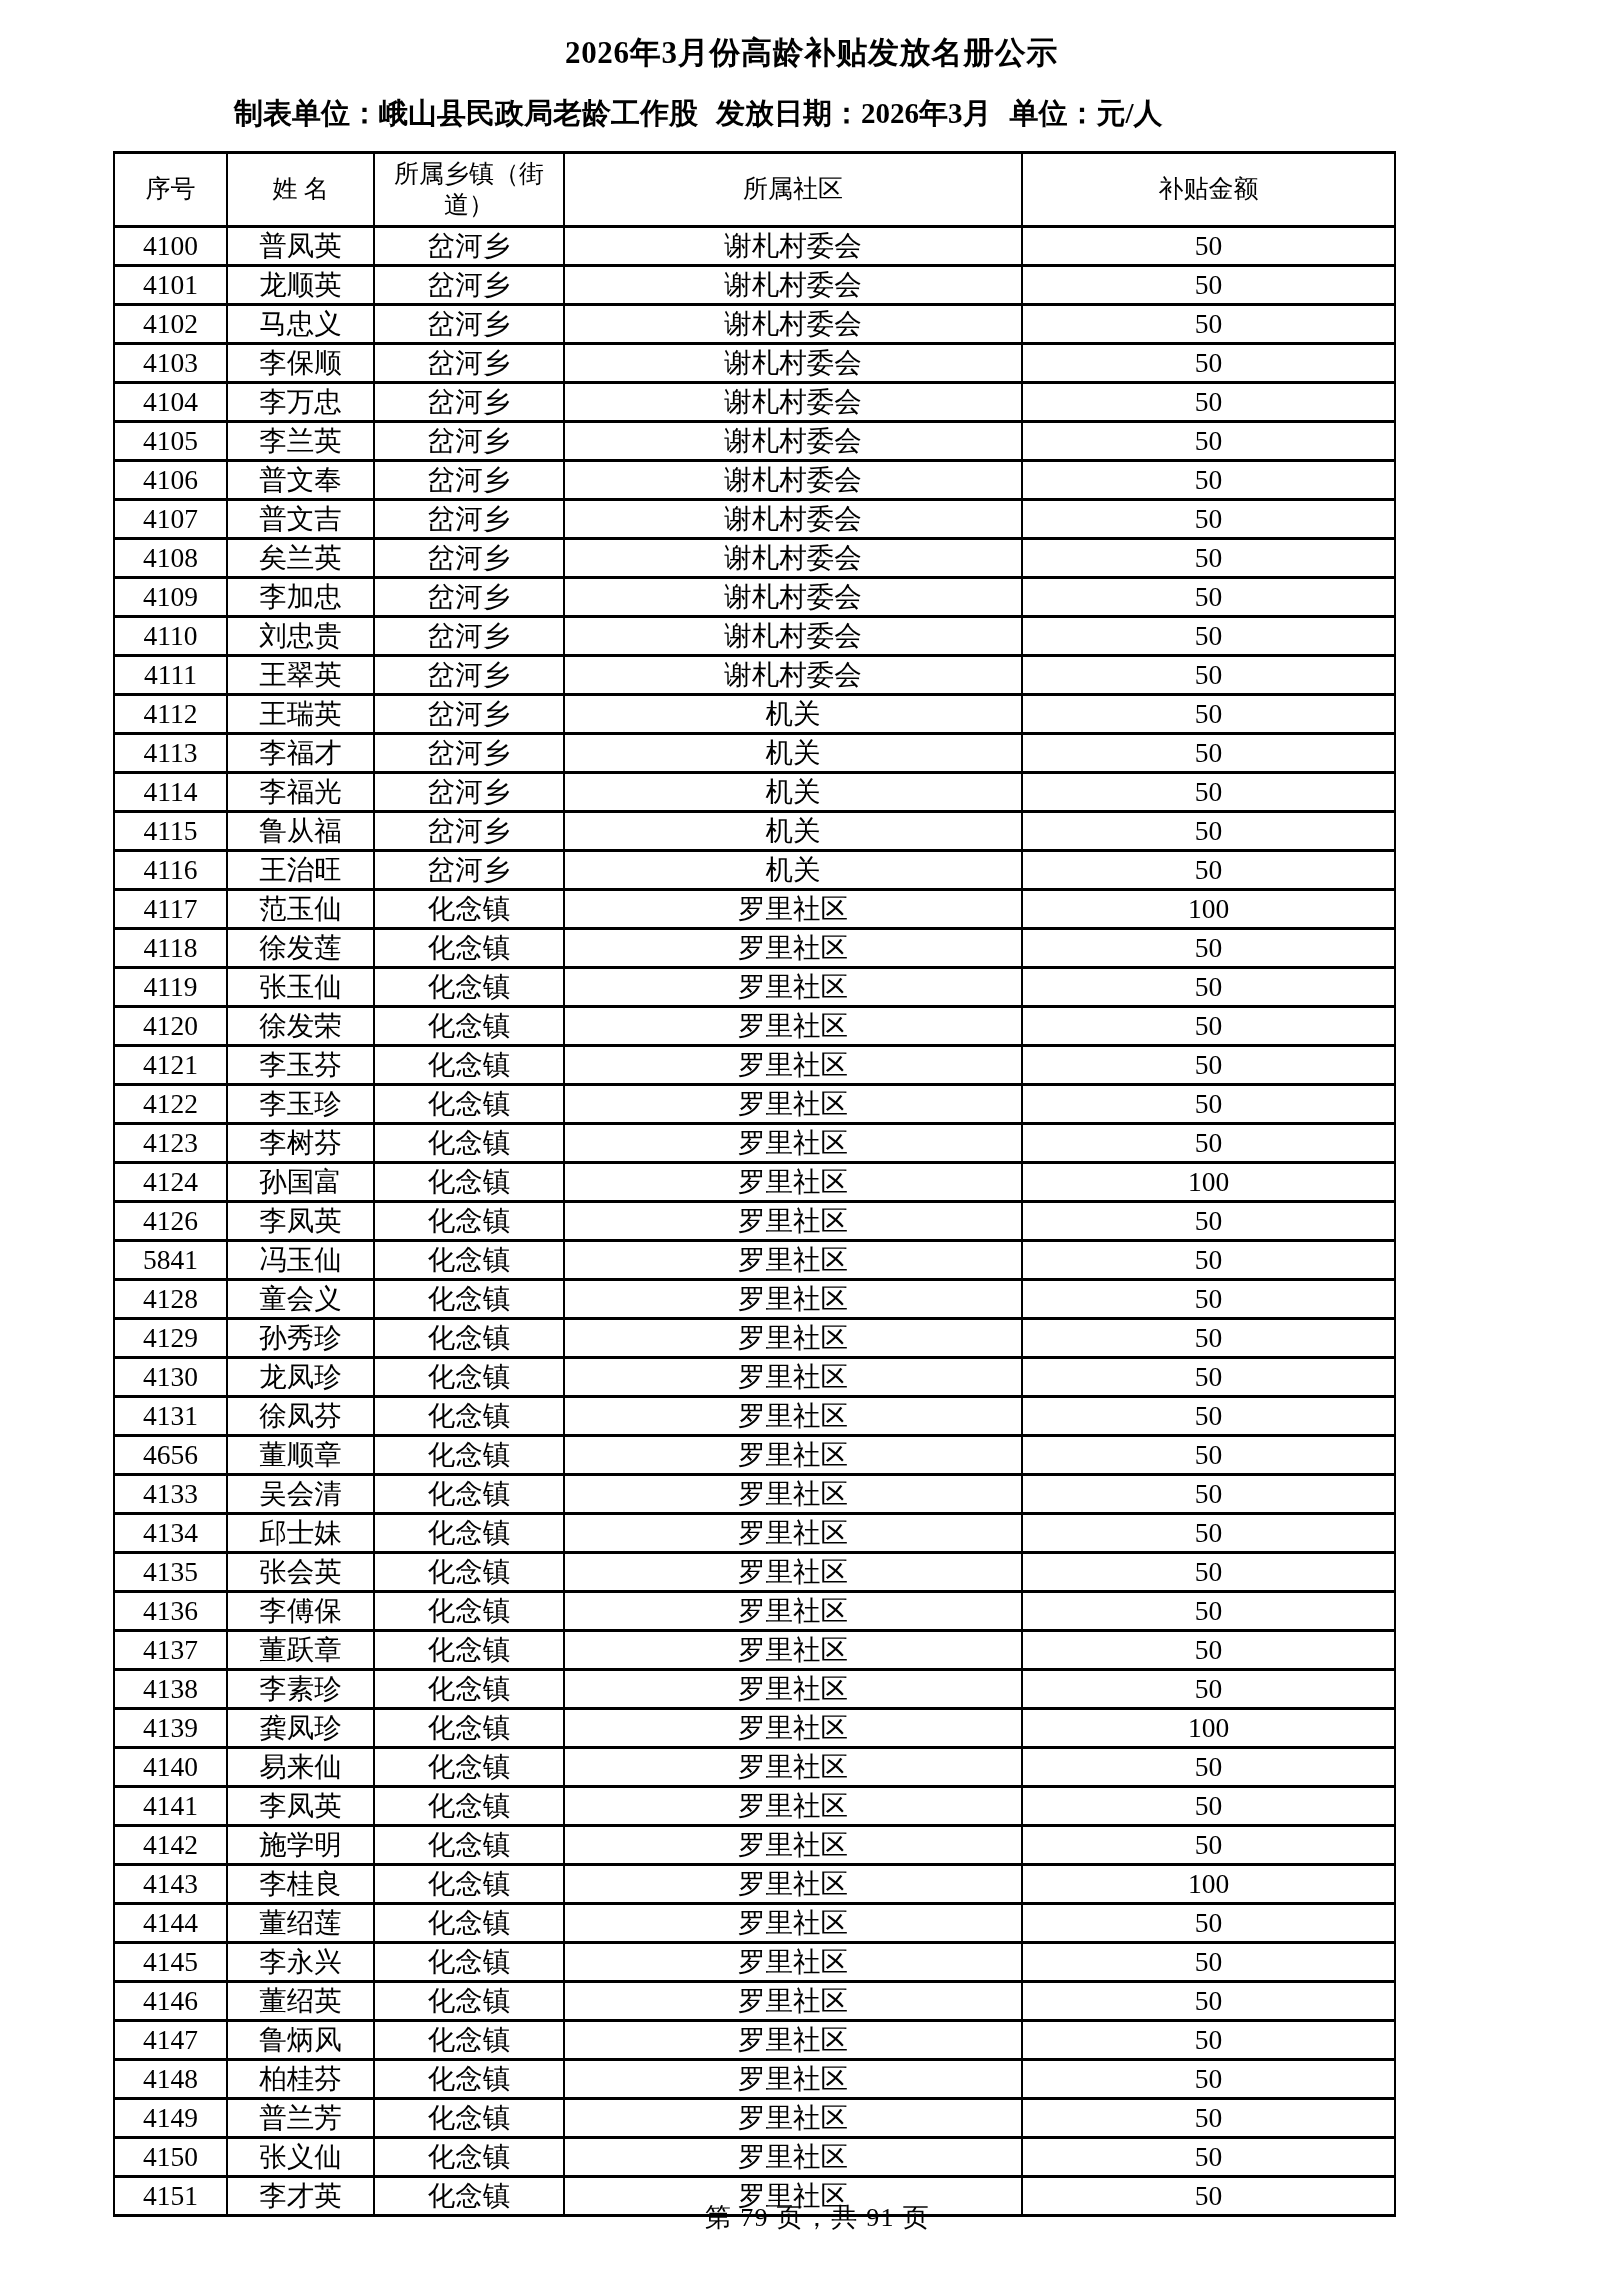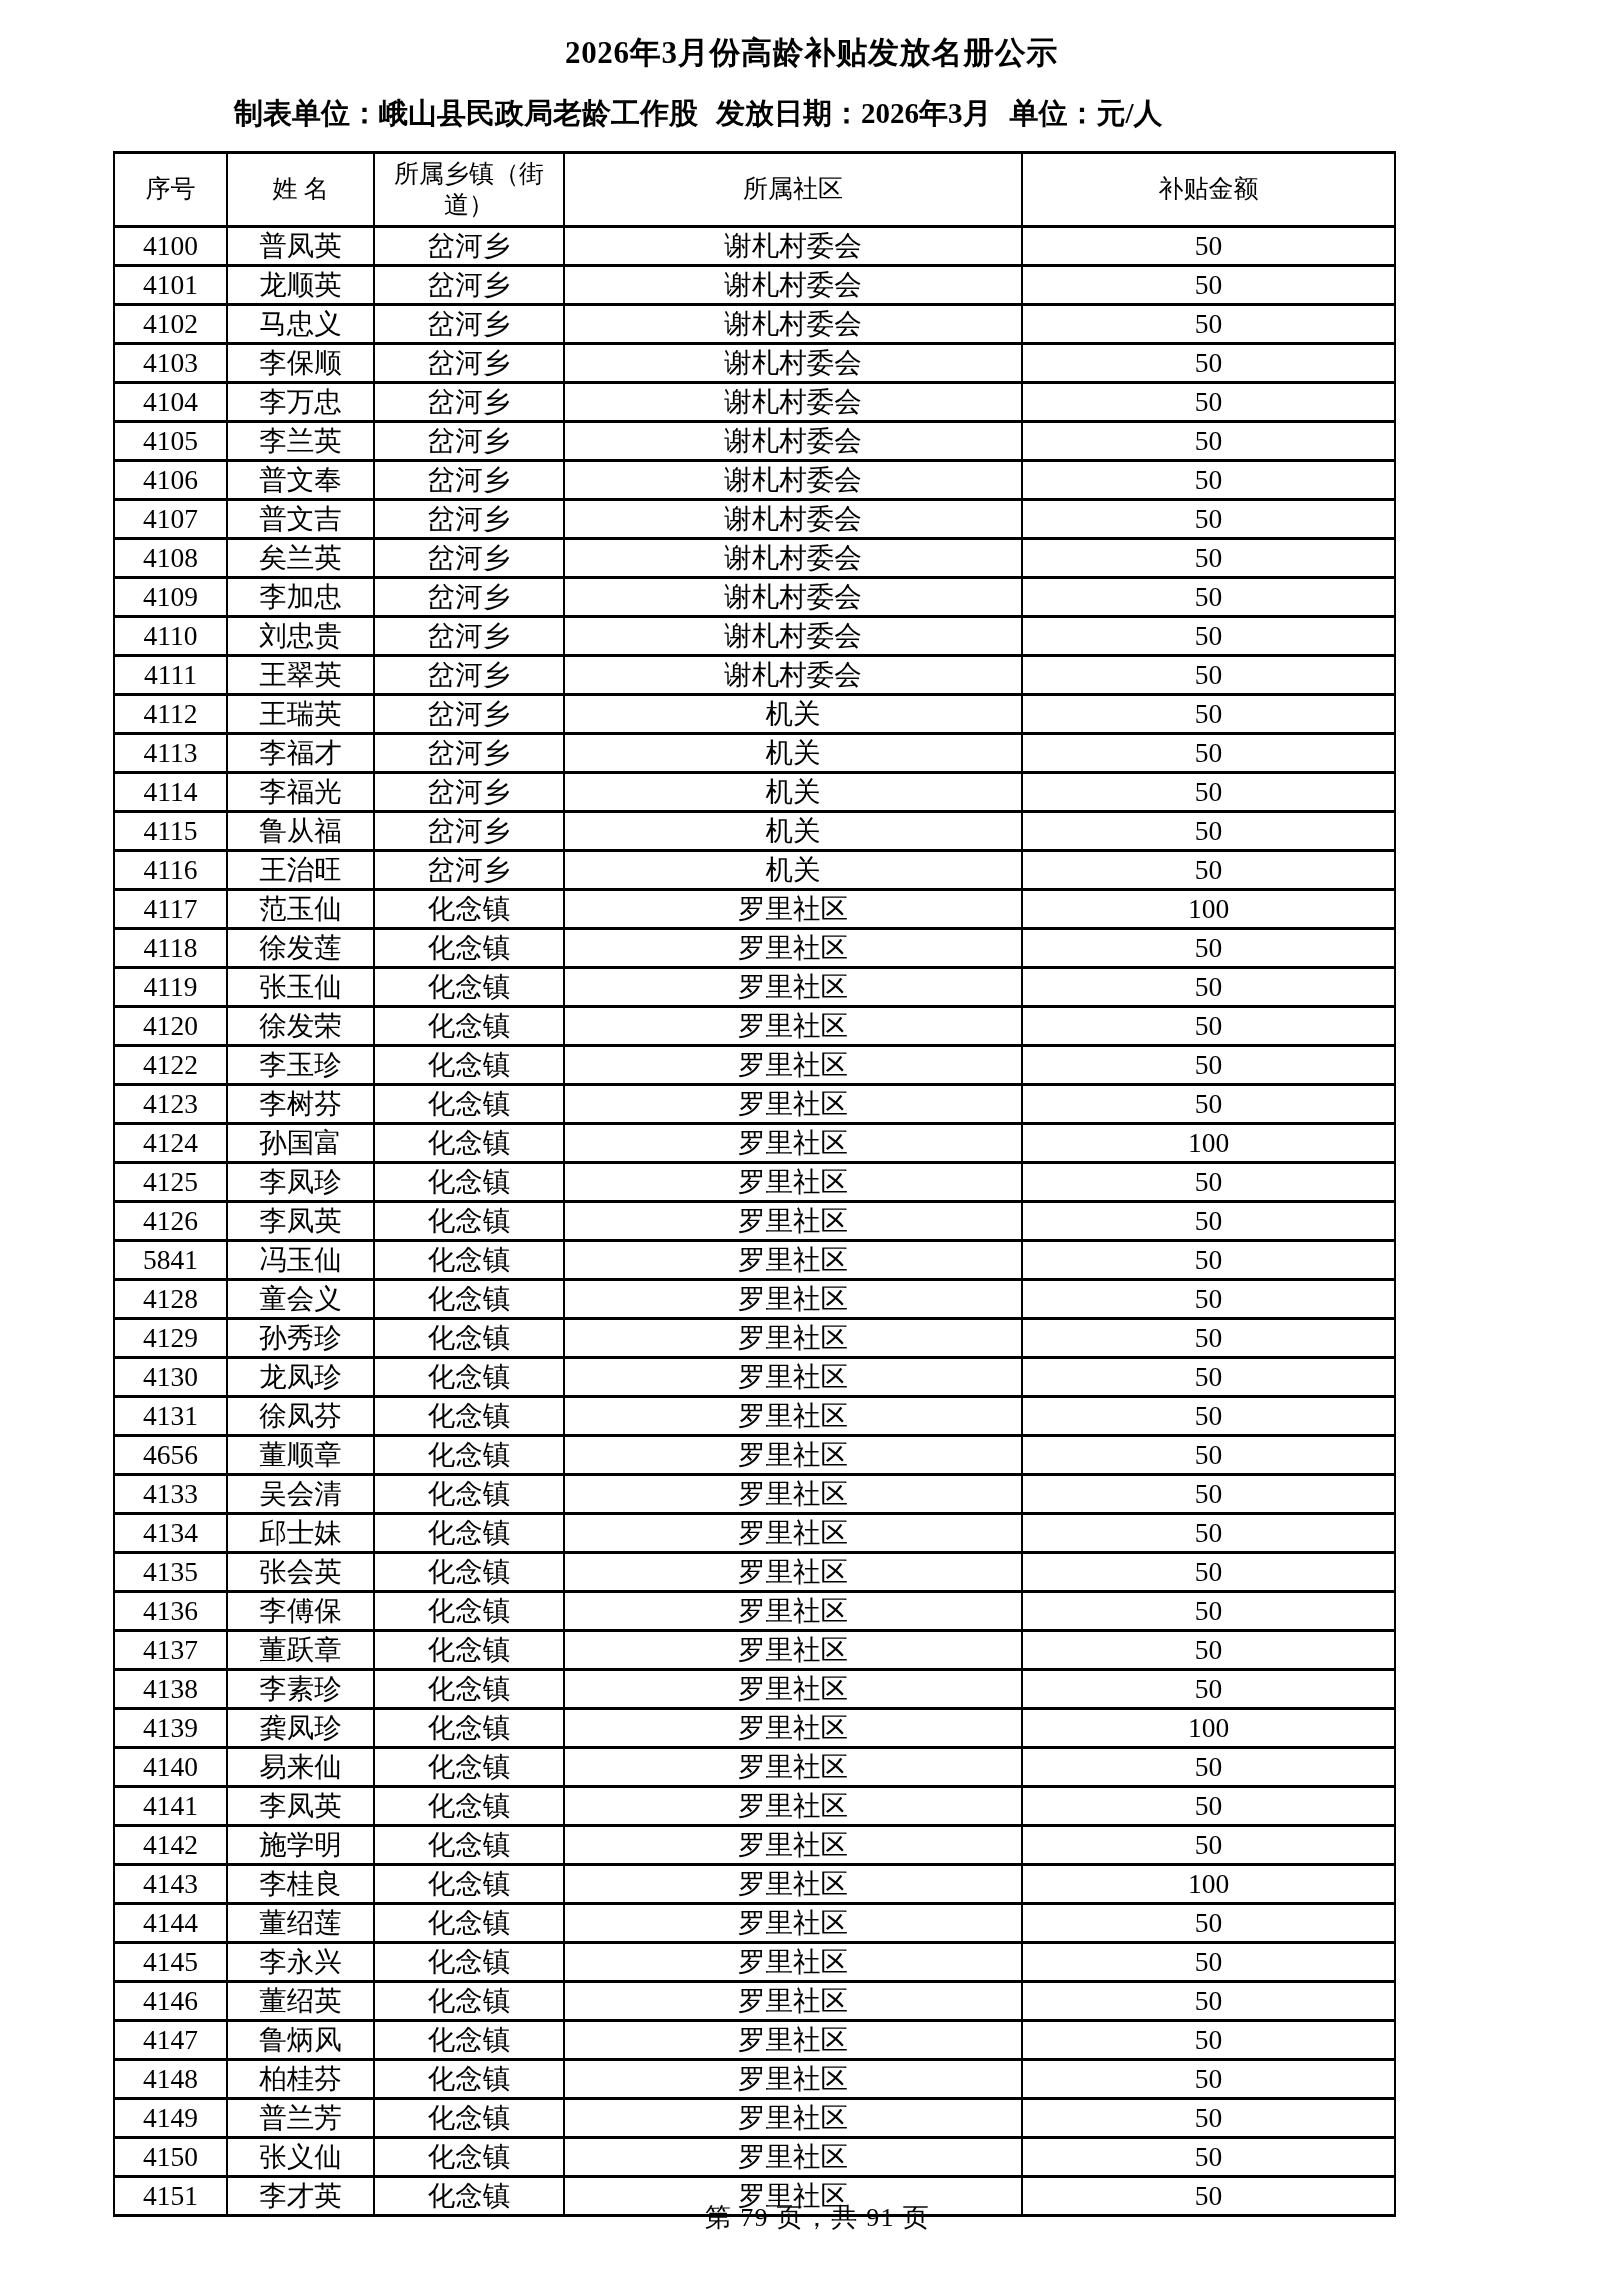--- a/index.html
+++ b/index.html
@@ -251,46 +251,46 @@
           <td>50</td>
         </tr>
         <tr>
           <td>4120</td>
           <td>徐发荣</td>
           <td>化念镇</td>
           <td>罗里社区</td>
           <td>50</td>
         </tr>
         <tr>
+          <td>4121</td>
+          <td>李玉芬</td>
+          <td>化念镇</td>
+          <td>罗里社区</td>
+          <td>50</td>
+        </tr>
+        <tr>
           <td>4122</td>
           <td>李玉珍</td>
           <td>化念镇</td>
           <td>罗里社区</td>
           <td>50</td>
         </tr>
         <tr>
           <td>4123</td>
           <td>李树芬</td>
           <td>化念镇</td>
           <td>罗里社区</td>
           <td>50</td>
         </tr>
         <tr>
           <td>4124</td>
           <td>孙国富</td>
           <td>化念镇</td>
           <td>罗里社区</td>
           <td>100</td>
-        </tr>
-        <tr>
-          <td>4125</td>
-          <td>李凤珍</td>
-          <td>化念镇</td>
-          <td>罗里社区</td>
-          <td>50</td>
         </tr>
         <tr>
           <td>4126</td>
           <td>李凤英</td>
           <td>化念镇</td>
           <td>罗里社区</td>
           <td>50</td>
         </tr>
         <tr>
           <td>5841</td>

